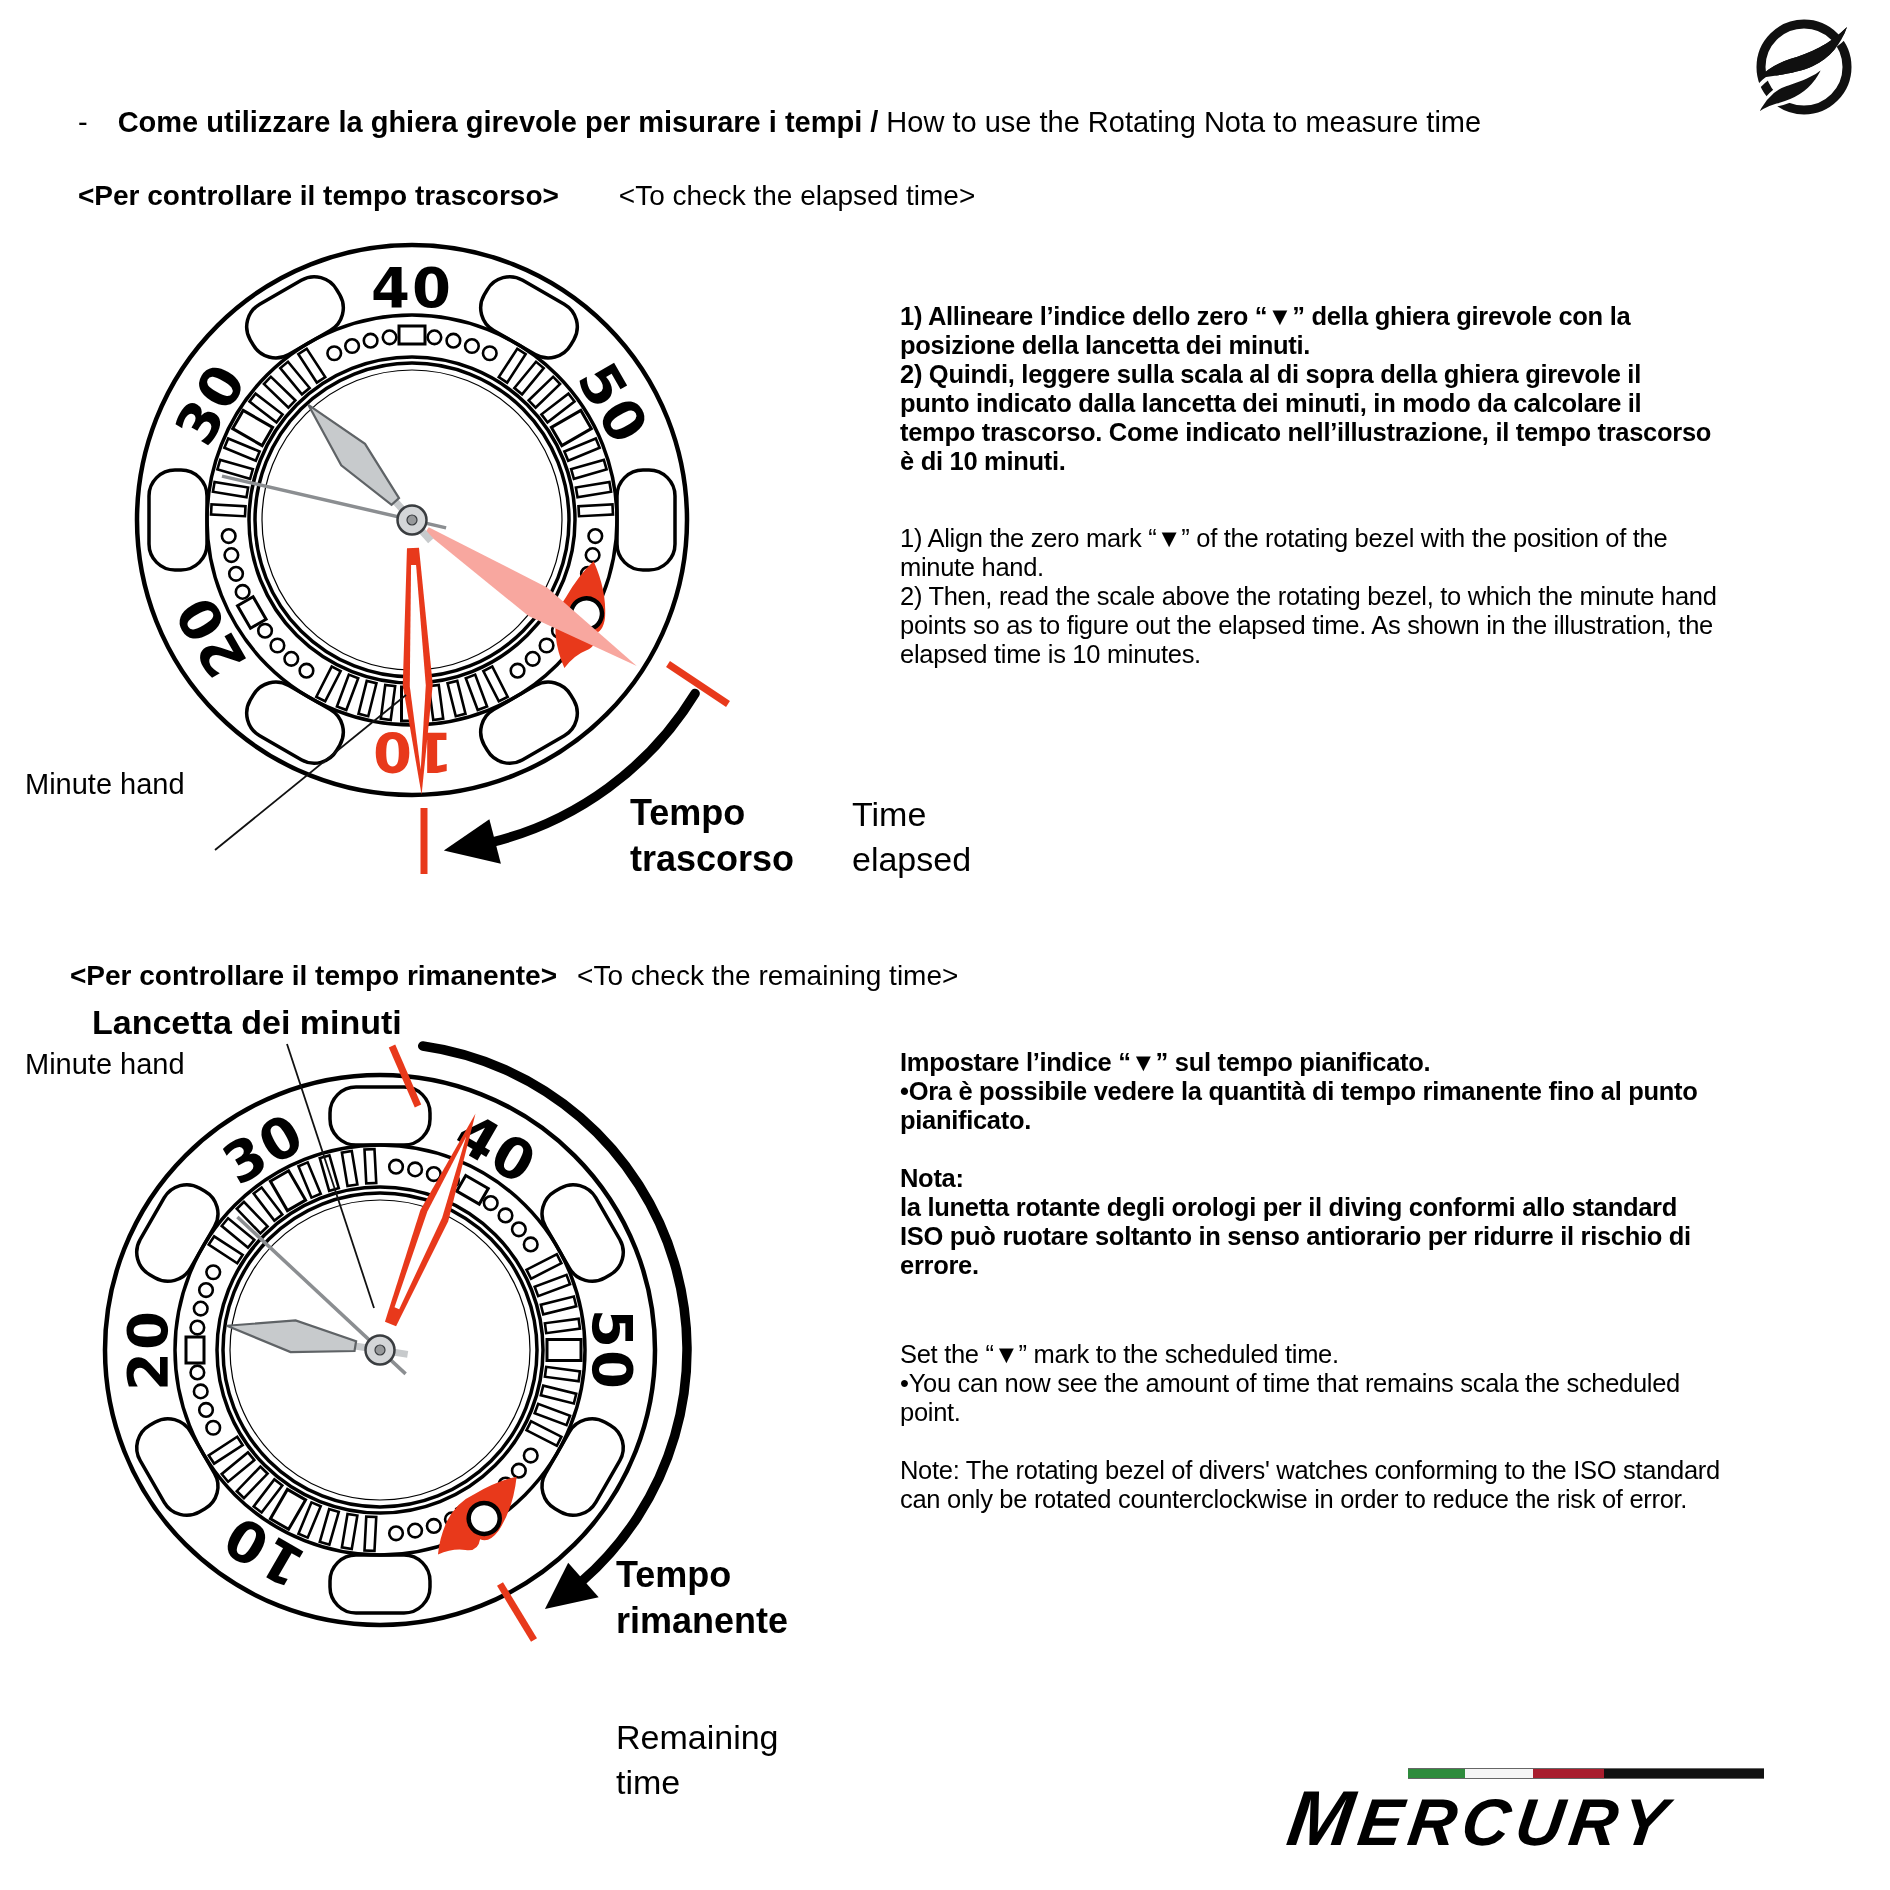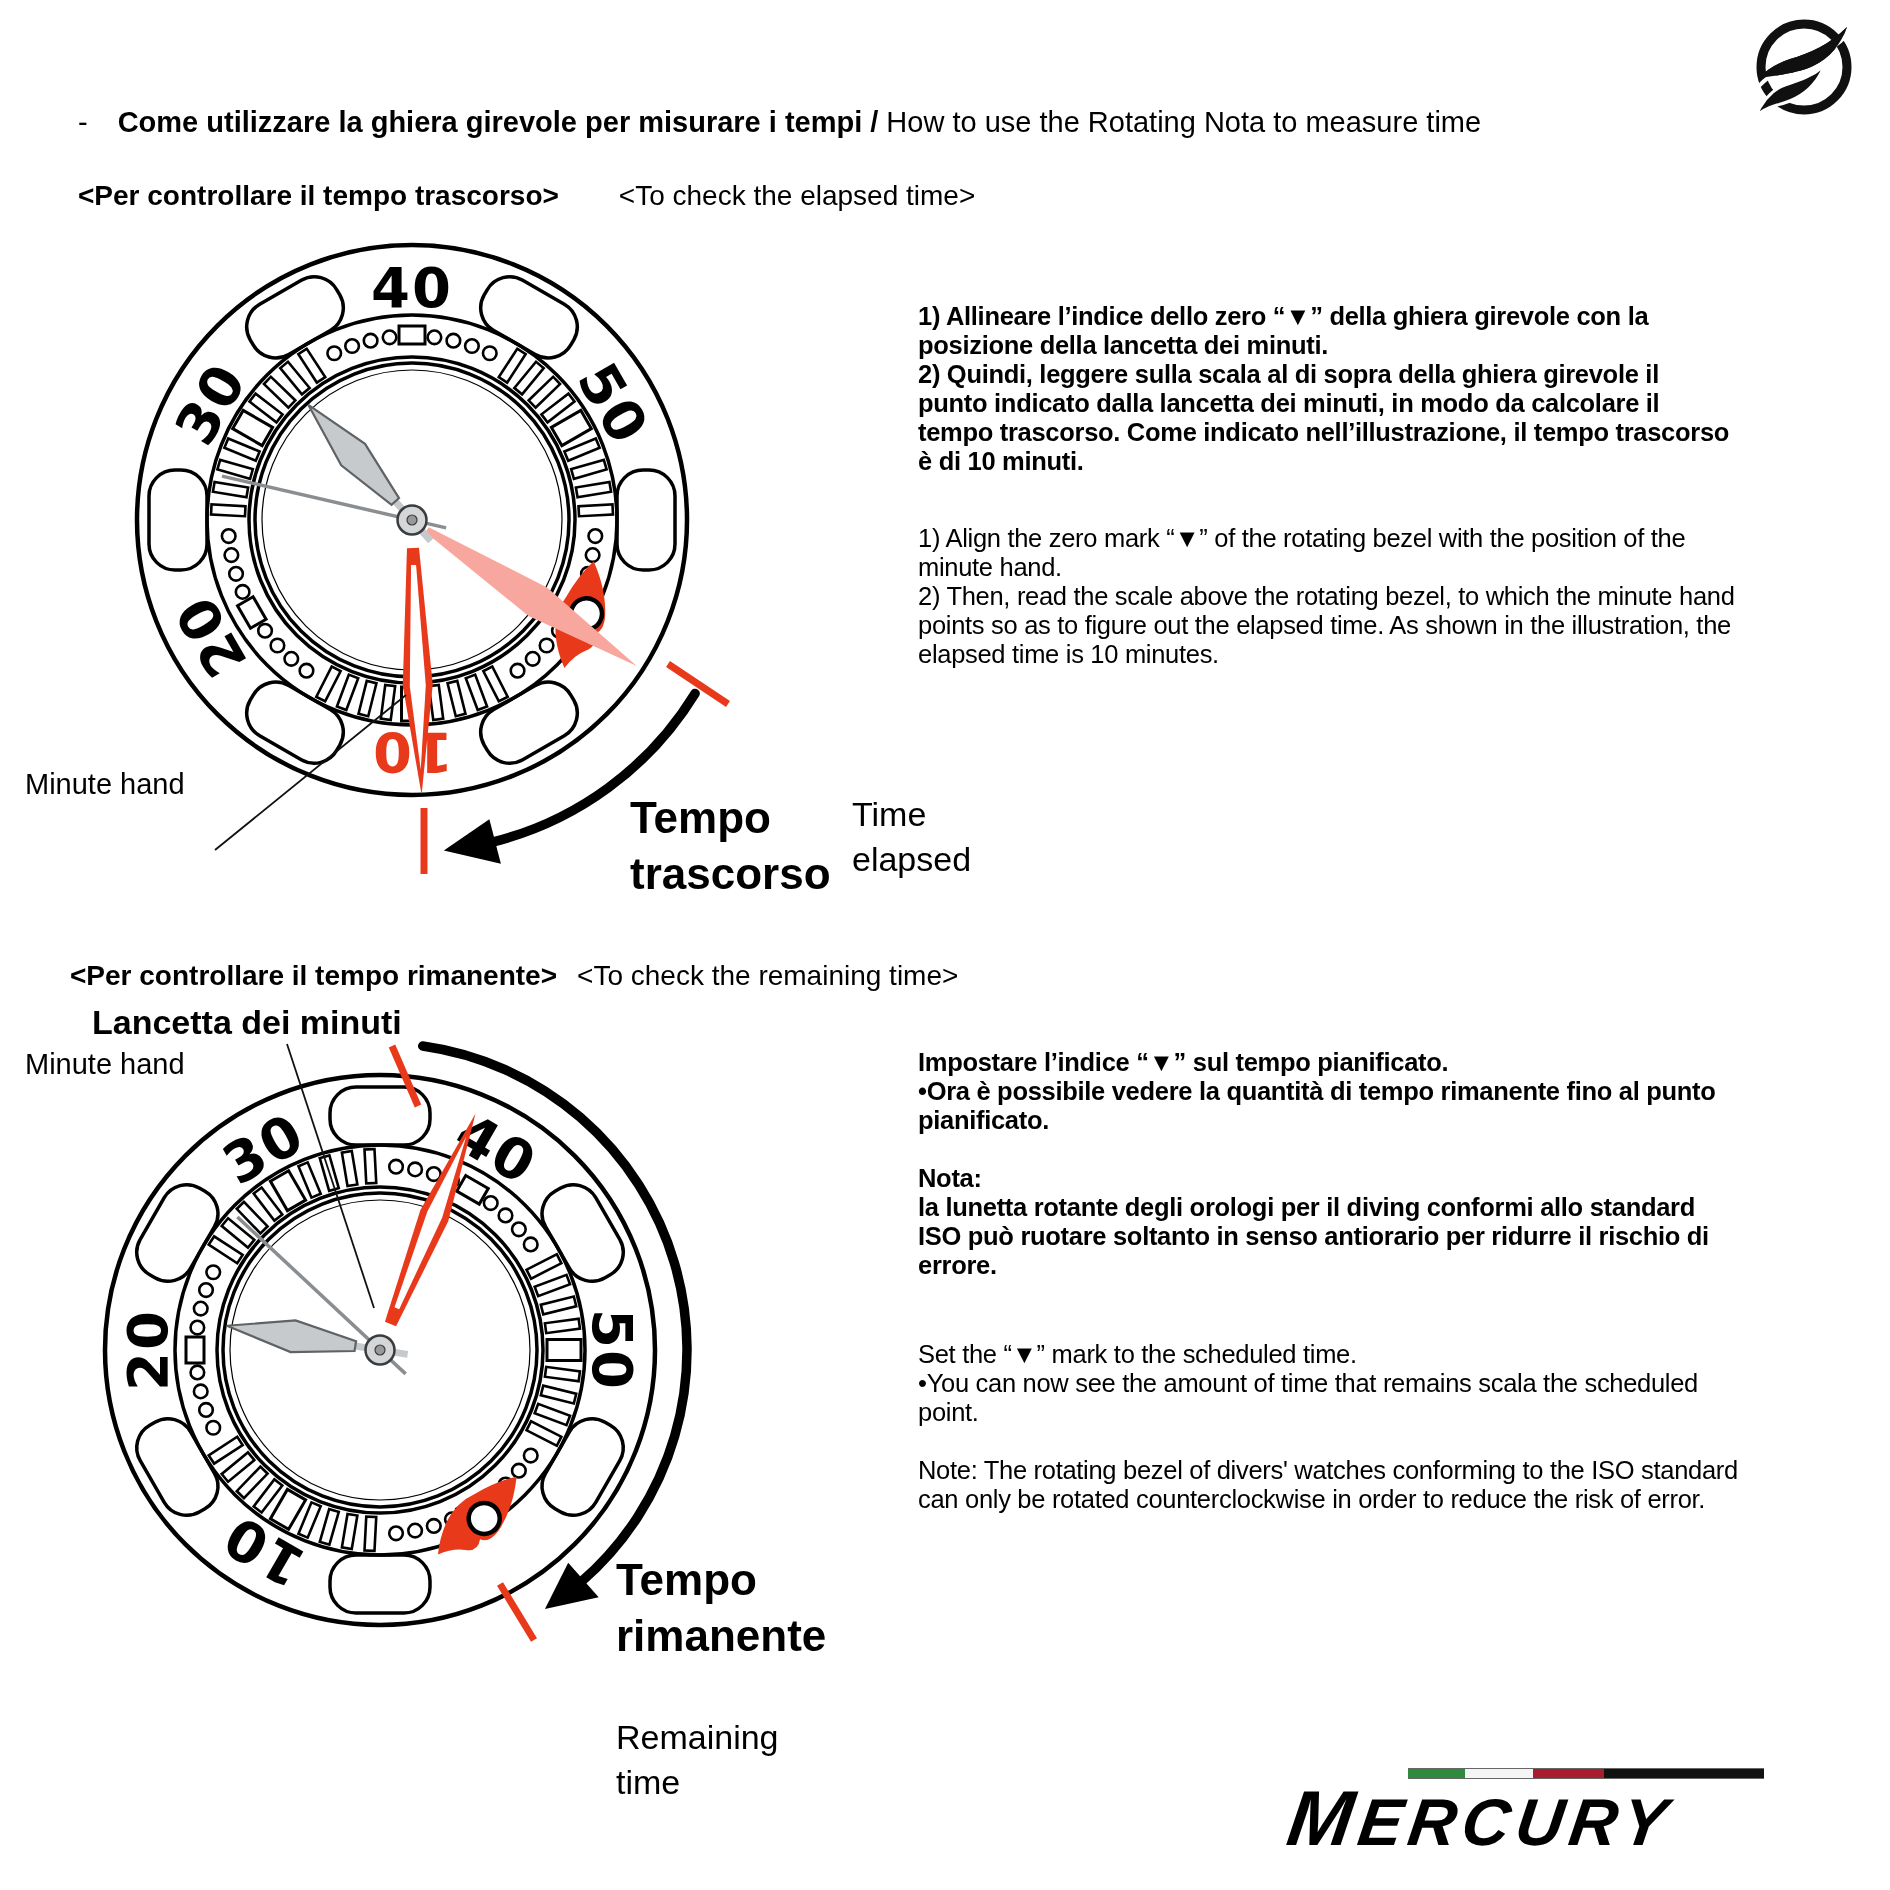--- a/index.html
+++ b/index.html
@@ -1,32 +1,32 @@
 <!DOCTYPE html>
 <html><head>
 <meta charset="utf-8">
 <style>
   html,body{margin:0;padding:0;background:#ffffff;}
   body{font-family:"Liberation Sans",sans-serif;color:#000;}
   #page{position:relative;width:1890px;height:1890px;background:#fff;overflow:hidden;}
   .abs{position:absolute;}
   .b{font-weight:bold;}
-  .pre{white-space:pre;margin-left:18px;}
+  .pre{white-space:pre;}
   .preline{white-space:pre-line;}
   #watch-svg{position:absolute;left:0;top:0;}
   .title-line{font-size:29px;}
   .title-line .dash{display:inline-block;margin-right:30px;}
   .title-line .sep{font-weight:bold;margin:0 8px;}
   .heading{font-size:28px;}
   .heading .it{font-weight:bold;}
   .instr{font-size:25.5px;line-height:29px;letter-spacing:-0.3px;}
   .instr.bold{font-weight:bold;}
   .lbl-reg{font-size:29px;}
   .lbl-bold{font-size:34px;font-weight:bold;line-height:1.3;}
-  .lbl-big-bold{font-size:44px;font-weight:bold;line-height:1.28;}
+  .lbl-big-bold{font-size:36px;font-weight:bold;line-height:1.28;}
   .lbl-big-reg{font-size:34px;line-height:1.32;}
   #mercury{left:1283px;top:1768px;width:560px;}
   #mercury .stripe{margin-left:125px;width:356px;height:9px;
      background:linear-gradient(90deg,#2e8b3c 0 16%,#f5f5f5 16% 35%,#a81e2e 35% 55%,#111 55% 100%);
      border-top:1px solid #666;border-bottom:1px solid #666;}
   #mercury .wordmark{margin-top:1px;font-size:66px;font-weight:bold;font-style:italic;
      letter-spacing:6px;transform:skewX(-8deg);transform-origin:left bottom;line-height:1;}
   #mercury .wordmark::first-letter{font-size:118%;}
 </style>
 </head>

